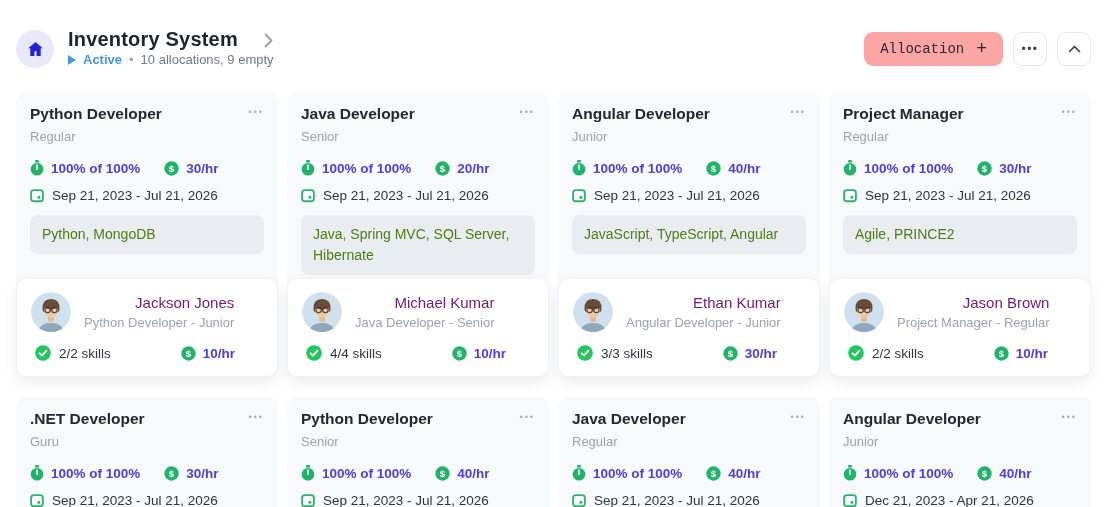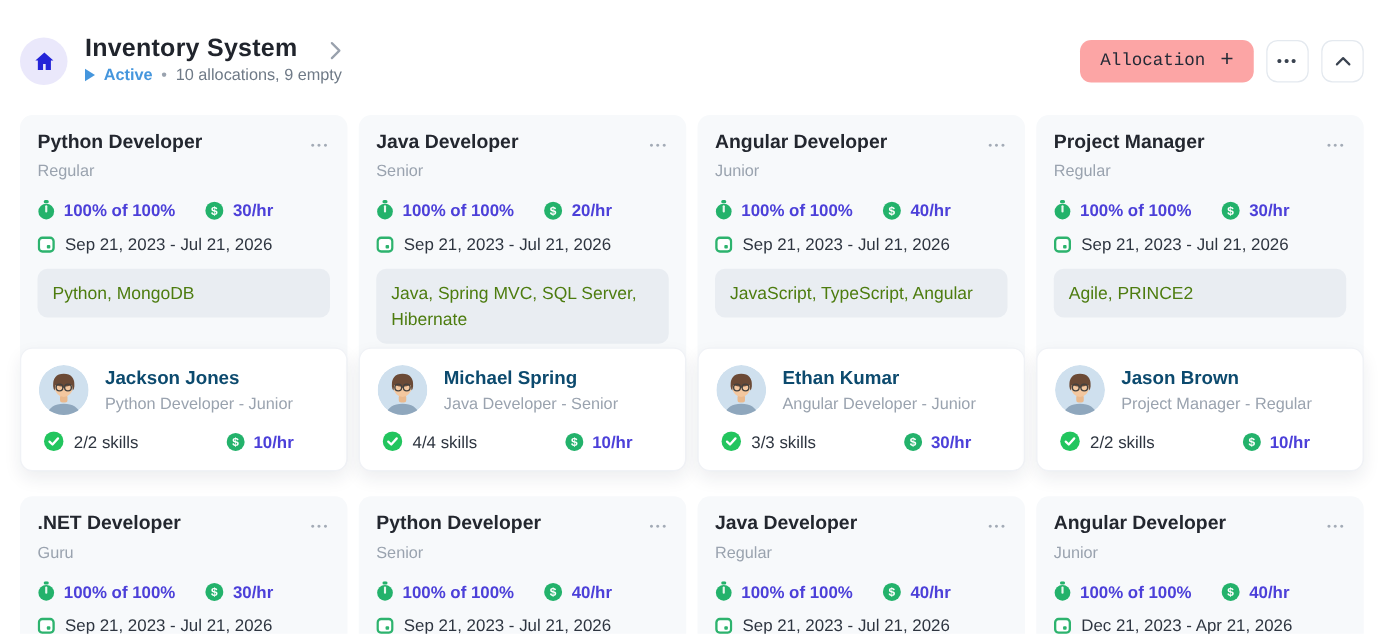--- a/index.html
+++ b/index.html
@@ -43,41 +43,41 @@
 
   
   .grid {
     display: grid; grid-template-columns: repeat(4, 1fr);
     gap: 20px 9px; padding: 0 16px; margin-top: 24px;
   }
   .card {
     background: #f7f9fb; border-radius: 10px; padding: 13px 14px;
     height: 285px; display: flex; flex-direction: column; position: relative;
   }
-  .card-head { display: flex; justify-content: space-between; align-items: flex-end; }
+  .card-head { display: flex; justify-content: space-between; align-items: flex-start; }
   .card-title { font-size: 15.5px; font-weight: 700; color: #23272f; }
   .card-menu { color: #a3abb6; font-size: 9px; letter-spacing: 2px; cursor: pointer; padding: 3px 0 3px 6px; line-height: 8px; }
   .card-level { font-size: 13px; color: #9aa3af; margin-top: 6px; }
   .stats-row { display: flex; align-items: center; gap: 24px; margin-top: 16px; }
   .stat { display: flex; align-items: center; gap: 7px; font-size: 13.5px; color: #4c40d9; font-weight: 600; }
   .date-row { display: flex; align-items: center; gap: 8px; margin-top: 12px; font-size: 13.5px; color: #2e3540; font-weight: 500; }
   .skills-box {
     margin-top: 12px; background: #e9edf2; border-radius: 8px; padding: 9px 12px;
     font-size: 14px; color: #4d7c0f; line-height: 1.5;
   }
 
   
   .assignee {
     margin: auto -14px -13px -14px; background: #ffffff; border-radius: 10px;
     border: 1px solid #f0f2f6; box-shadow: 0 6px 14px rgba(30,41,59,.08);
     padding: 13px 16px 15px 14px;
   }
   .assignee-top { display: flex; gap: 13px; align-items: center; }
   .avatar { width: 40px; height: 40px; border-radius: 50%; overflow: hidden; flex: none; }
-  .assignee-name { font-size: 15px; font-weight: 700; color: #0c4a6e; }
+  .assignee-name { font-size: 15px; font-weight: 400; color: #701a75; text-align: right; }
   .assignee-role { font-size: 13px; color: #9aa3af; margin-top: 4px; }
   .assignee-stats { display: flex; align-items: center; margin-top: 13px; padding-left: 4px; }
   .skill-match { display: flex; gap: 8px; font-size: 13.5px; color: #2e3540; font-weight: 500; align-items: center; }
   .assignee-rate { display: flex; gap: 7px; margin-left: auto; margin-right: 26px; font-size: 13.5px; color: #4c40d9; font-weight: 600; align-items: center; }
 
   svg { display: block; }
 </style>
 </head>
 <body>
 
@@ -256,21 +256,21 @@
             <path d="M6 41 q2.5 -10 14 -10 q11.5 0 14 10 z" fill="#8fa7bd"></path>
             <rect x="17" y="24" width="6" height="6" rx="2" fill="#eab98d"></rect>
             <ellipse cx="20" cy="17.5" rx="7.2" ry="8" fill="#f3c79f"></ellipse>
             <path d="M11.5 17 q-0.5 -10 8.5 -10 q9 0 8.5 10 q-0.2 2.5 -1.3 3.4 l-0.6 -4.4 q-6.6 2.6 -13.2 0 l-0.6 4.4 q-1.1 -0.9 -1.3 -3.4 z" fill="#6b4a36"></path>
             <circle cx="16.6" cy="18" r="2.7" stroke="#42403e" stroke-width="1.1" fill="none"></circle>
             <circle cx="23.4" cy="18" r="2.7" stroke="#42403e" stroke-width="1.1" fill="none"></circle>
             <line x1="19.1" y1="17.6" x2="20.9" y2="17.6" stroke="#42403e" stroke-width="1.1"></line>
           </svg>
         </span>
         <span>
-          <div class="assignee-name">Michael Spring</div>
+          <div class="assignee-name">Michael Kumar</div>
           <div class="assignee-role">Java Developer - Senior</div>
         </span>
       </div>
       <div class="assignee-stats">
         <span class="skill-match">
           <span>
             <svg width="16" height="16" viewBox="0 0 16 16">
               <circle cx="8" cy="8" r="7.8" fill="#22c55e"></circle>
               <path d="M4.6 8.3 7 10.6 11.4 5.7" stroke="#ffffff" stroke-width="1.8" fill="none" stroke-linecap="round" stroke-linejoin="round"></path>
             </svg>

